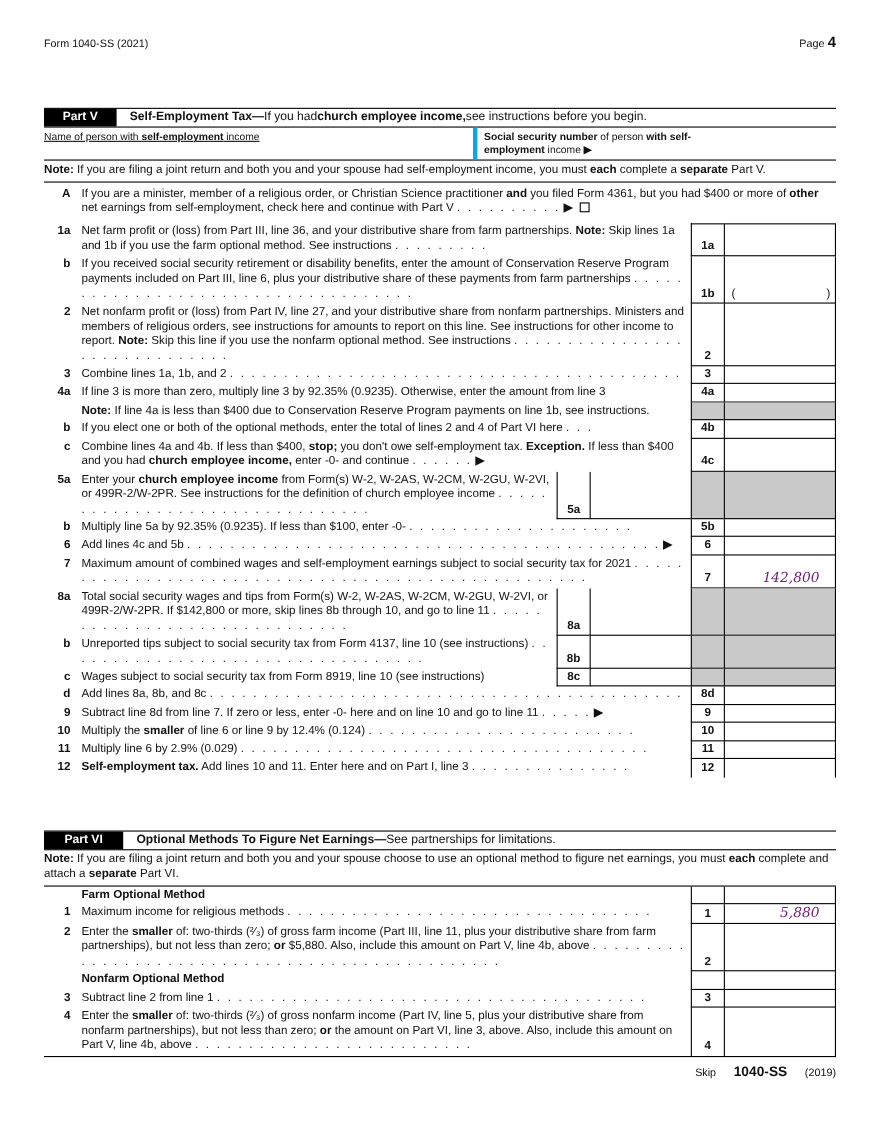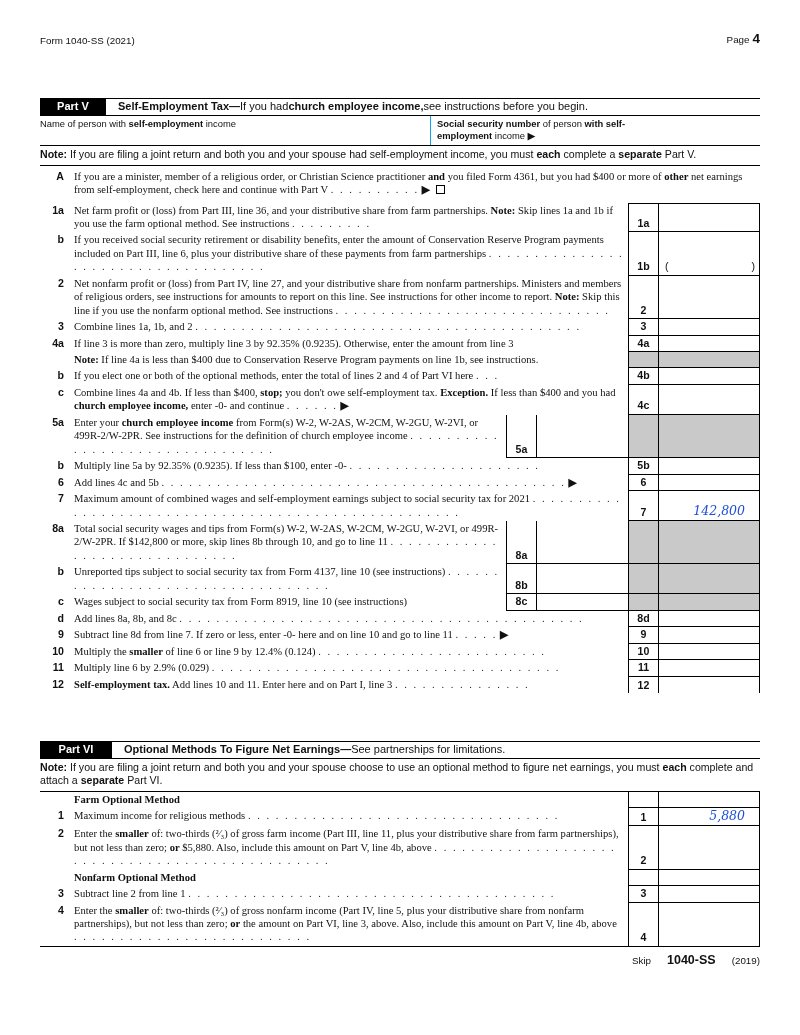--- a/index.html
+++ b/index.html
@@ -13,44 +13,44 @@
   .hdr-left { font-size:9.8px; }
   .hdr-right { font-size:9.8px; }
   .pgnum { font-size:13.5px; font-weight:bold; margin-left:3px; }
 
   .band { display:flex; align-items:stretch; border-top:1px solid #000; border-bottom:1px solid #000; height:18px;margin-top:48px; }
   .band-label { background:#000; color:#fff; font-weight:bold; font-size:11px; width:66px; display:flex; align-items:center; justify-content:center; }
   .band-label.wide { width:72px; }
   .band-title { display:flex; align-items:center; padding-left:12px; font-size:11px; }
 
   .name-row { display:flex; border-bottom:1px solid #000; min-height:30px; }
-  .name-cell { flex:1; padding:2px 4px 2px 0; }
-  .ssn-cell { width:330px; border-left:1px solid #0ea5e9; padding:2px 6px; }
+  .name-cell { flex:1; padding:2px 4px 2px 0;text-decoration:underline; }
+  .ssn-cell { width:330px; border-left:4px solid #0ea5e9; padding:2px 6px; }
   .small-lbl { font-size:9.4px; display:block; }
   .ssn-lbl { width:212px; }
 
   .note { padding:2px 0 3px 0; border-bottom:1px solid #000; }
 
   .rows-table { width:100%; }
   .frow { display:flex; align-items:stretch; }
   #p5-rows .frow:first-child { padding:3px 0 4px 0; }
   .c-num { width:34px; padding:1px 10px 0 0; text-align:right; font-weight:bold; }
-  .c-text { flex:1; padding:1px 4px 2px 0;font-family:Liberation Serif, serif; }
+  .c-text { flex:1; padding:1px 4px 2px 0; }
   .c-text.b { font-weight:bold; }
   .c-iline { width:30px; border-left:1px solid #000; border-bottom:1px solid #000; display:flex; align-items:flex-end; justify-content:center; font-weight:bold; padding-bottom:1px; }
   .c-iamt { width:92px; border-left:1px solid #000; border-bottom:1px solid #000; }
   .c-line { width:30px; border-left:1px solid #000; border-bottom:1px solid #000; display:flex; align-items:flex-end; justify-content:center; font-weight:bold; padding-bottom:1px; }
   .c-amt { width:102px; border-left:1px solid #000; border-right:1px solid #000; border-bottom:1px solid #000; display:flex; align-items:flex-end; justify-content:flex-end; padding:0 14px 1px 6px; }
   .c-amt.parens { justify-content:space-between; padding:0 4px 1px 6px; }
   .shaded { background:#c9c9c9; }
   #p5-rows .frow:nth-child(2) .c-line, #p5-rows .frow:nth-child(2) .c-amt { border-top:1px solid #000; }
   #p5-rows .frow:last-child .c-line, #p5-rows .frow:last-child .c-amt { border-bottom:none; }
   #p6-rows { border-bottom:1px solid #000; }
   #p6-rows .frow:last-child .c-line, #p6-rows .frow:last-child .c-amt { border-bottom:none; }
-  .amt-val { font-family:"DejaVu Serif", serif; font-style:italic; font-size:12.5px; color:#1d4ed8; }
+  .amt-val { font-family:"DejaVu Serif", serif; font-style:italic; font-size:12.5px; color:#701a75; }
   .checkbox { display:inline-block; width:9px; height:9px; border:1.2px solid #000; margin-left:6px; vertical-align:-1px; background:#fff; }
 
   .ftr { text-align:right; margin-top:6px; font-size:9.8px; }
   .ftr-num { font-size:12.5px; font-weight:bold; margin:0 16px; }
 </style>
 </head>
 <body>
 
 <div class="page">
 

